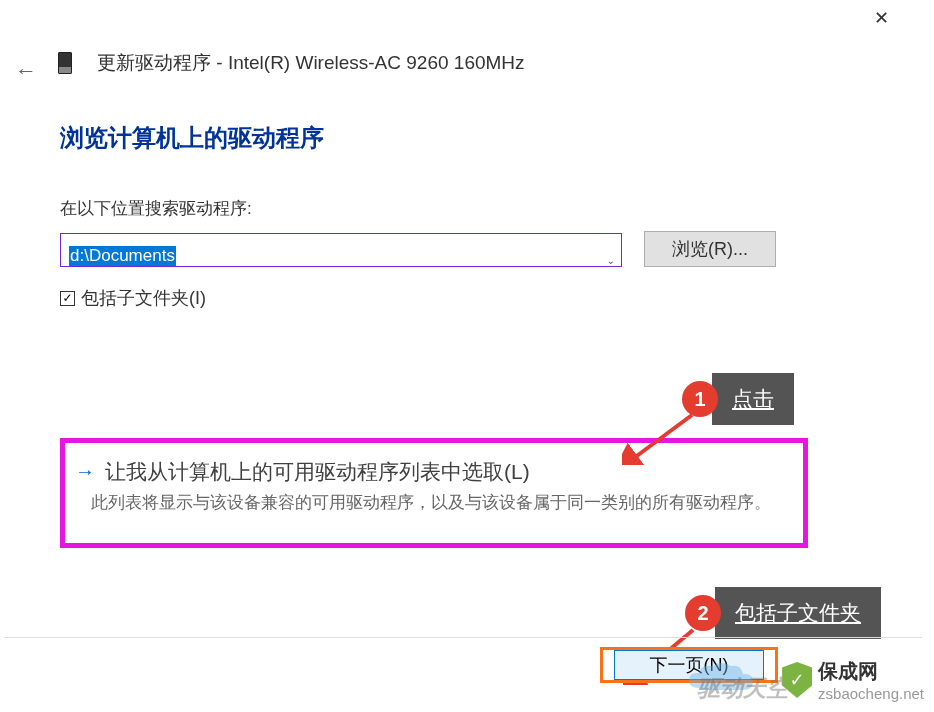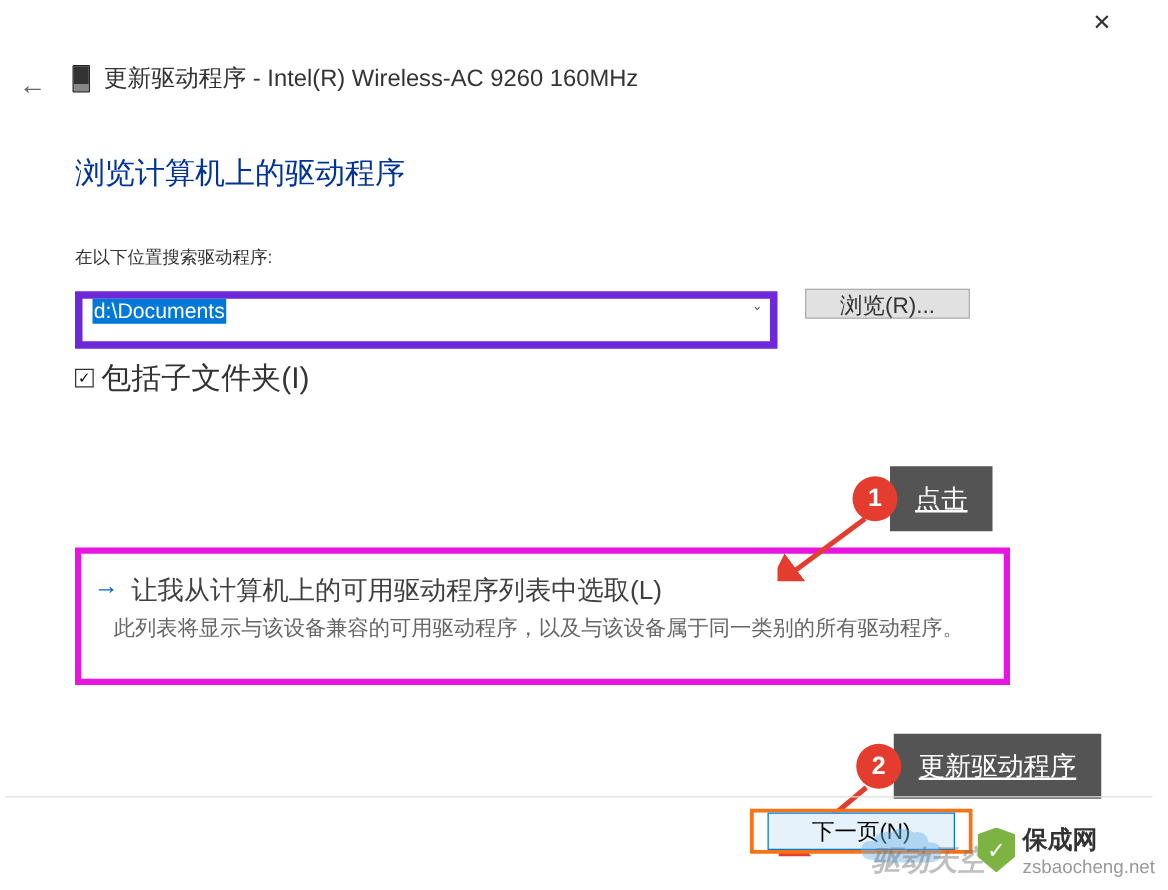--- a/index.html
+++ b/index.html
@@ -35,77 +35,77 @@
       font-size: 22px;
       color: #666;
       cursor: pointer;
     }
     .title-row {
       position: absolute;
       top: 50px;
       left: 58px;
       display: flex;
       align-items: center;
-      gap: 11px;
+      gap: 25px;
     }
     .device-icon {
       width: 14px;
       height: 22px;
       background: linear-gradient(#333 0%, #333 70%, #888 70%, #888 100%);
       border: 1px solid #222;
       border-radius: 1px;
     }
     .title-text {
       font-size: 19px;
       color: #333;
     }
     .main-heading {
       position: absolute;
       top: 122px;
       left: 60px;
       font-size: 24px;
       color: #003399;
-      font-weight: normal;
+      font-weight: bold;
     }
     .search-label {
       position: absolute;
       top: 197px;
       left: 60px;
-      font-size: 14px;
+      font-size: 17px;
       color: #333;
     }
     .path-combo {
       position: absolute;
       top: 233px;
       left: 60px;
       width: 562px;
-      height: 46px;
-      border: 6px solid #6d28d9;
-      display: flex;
-      align-items: flex-start;
+      height: 34px;
+      border: 1px solid #6d28d9;
+      display: flex;
+      align-items: flex-end;
       padding: 0 8px;
     }
     .path-text {
       background: #0078d7;
       color: #fff;
       font-size: 17px;
       padding: 0 1px;
     }
     .combo-arrow {
       position: absolute;
       right: 6px;
       font-size: 10px;
       color: #555;
     }
     .browse-btn {
       position: absolute;
       top: 231px;
       left: 644px;
       width: 132px;
-      height: 24px;
+      height: 36px;
       background: #e1e1e1;
       border: 1px solid #adadad;
       font-size: 18px;
       color: #333;
       cursor: pointer;
     }
     .checkbox-row {
       position: absolute;
       top: 286px;
       left: 60px;
@@ -116,21 +116,21 @@
     .checkbox {
       width: 15px;
       height: 15px;
       border: 1px solid #333;
       display: flex;
       align-items: center;
       justify-content: center;
       font-size: 12px;
     }
     .checkbox-label {
-      font-size: 24px;
+      font-size: 18px;
       color: #333;
     }
     .option-box {
       position: absolute;
       top: 438px;
       left: 60px;
       width: 748px;
       height: 110px;
       border: 5px solid #e815e0;
       padding: 15px 20px 10px 14px;
@@ -330,21 +330,21 @@
   <defs>
     <marker id="ah1" markerWidth="8" markerHeight="8" refX="1" refY="4" orient="auto">
       <polygon points="0 0, 8 4, 0 8" fill="#e43d30"></polygon>
     </marker>
   </defs>
   <line x1="70" y1="5" x2="12" y2="48" stroke="#e43d30" stroke-width="4" marker-end="url(#ah1)"></line>
 </svg>
 
 <div class="annotation anno2">
   <div class="anno-badge">2</div>
-  <div class="anno-label">更新驱动程序</div>
+  <div class="anno-label">包括子文件夹</div>
 </div>
 
 <svg class="arrow-svg arrow2" viewBox="0 0 75 60">
   <defs>
     <marker id="ah2" markerWidth="8" markerHeight="8" refX="1" refY="4" orient="auto">
       <polygon points="0 0, 8 4, 0 8" fill="#e43d30"></polygon>
     </marker>
   </defs>
   <line x1="70" y1="5" x2="14" y2="52" stroke="#e43d30" stroke-width="4" marker-end="url(#ah2)"></line>
 </svg>

